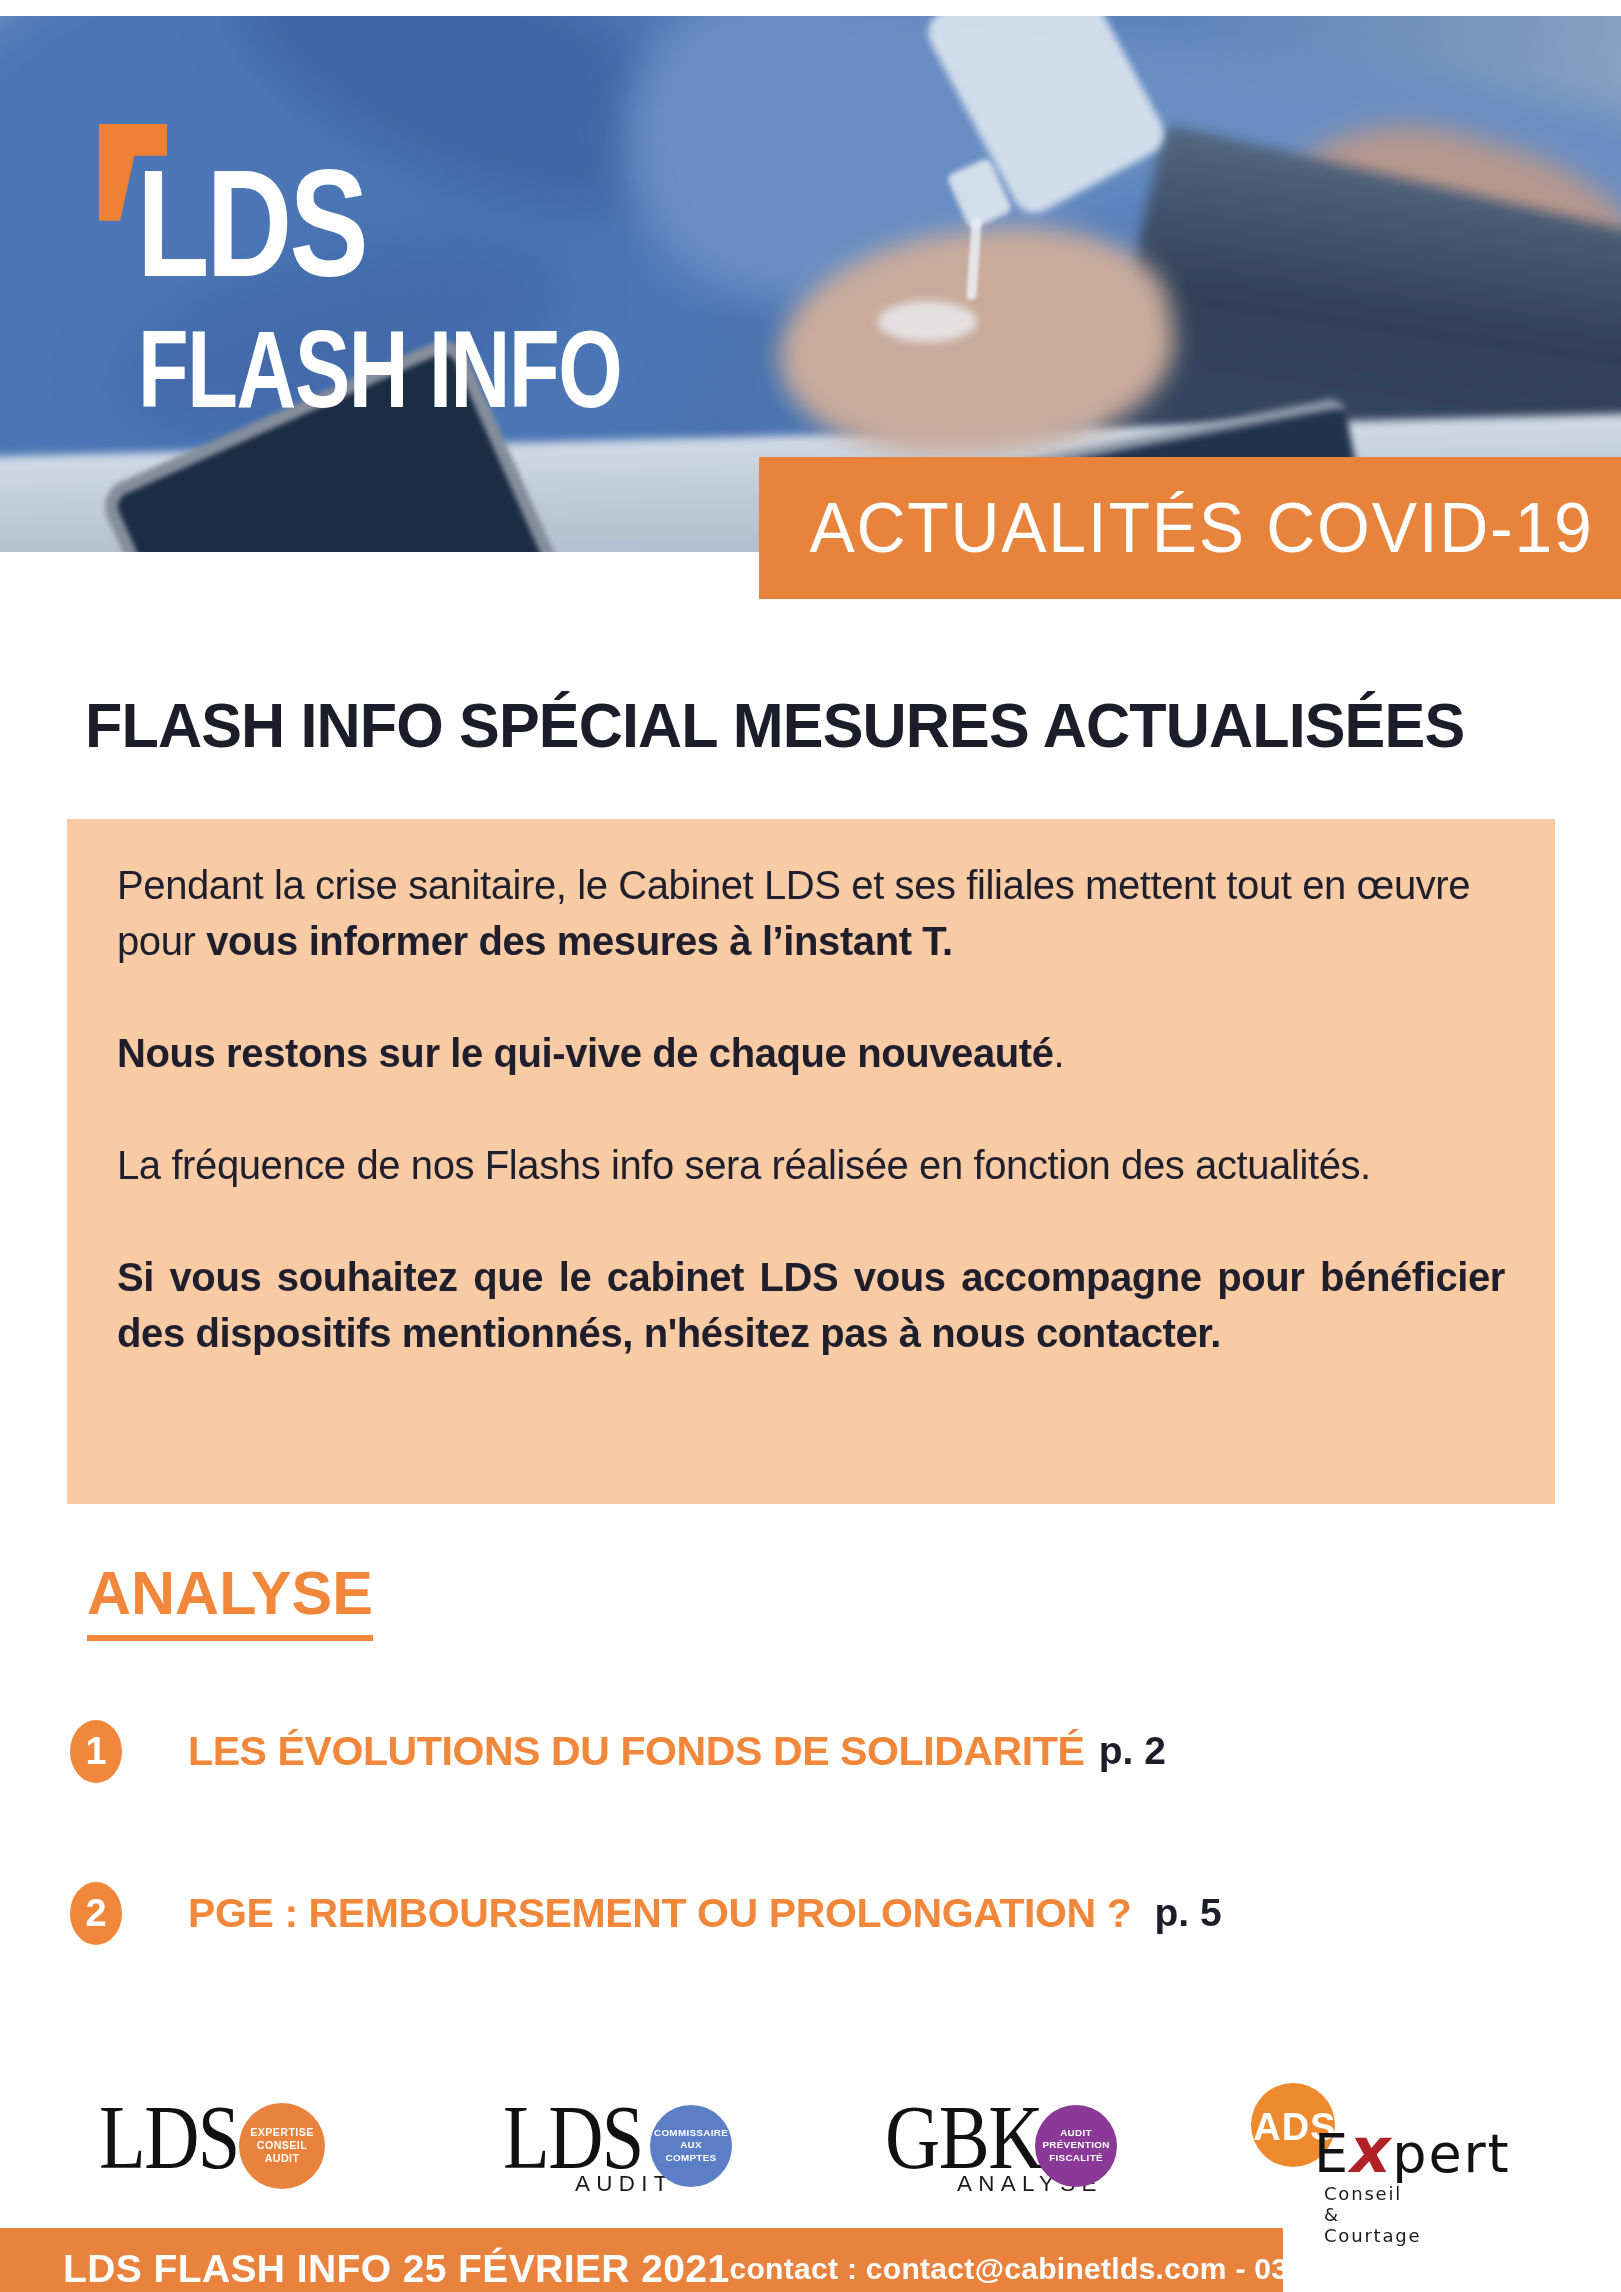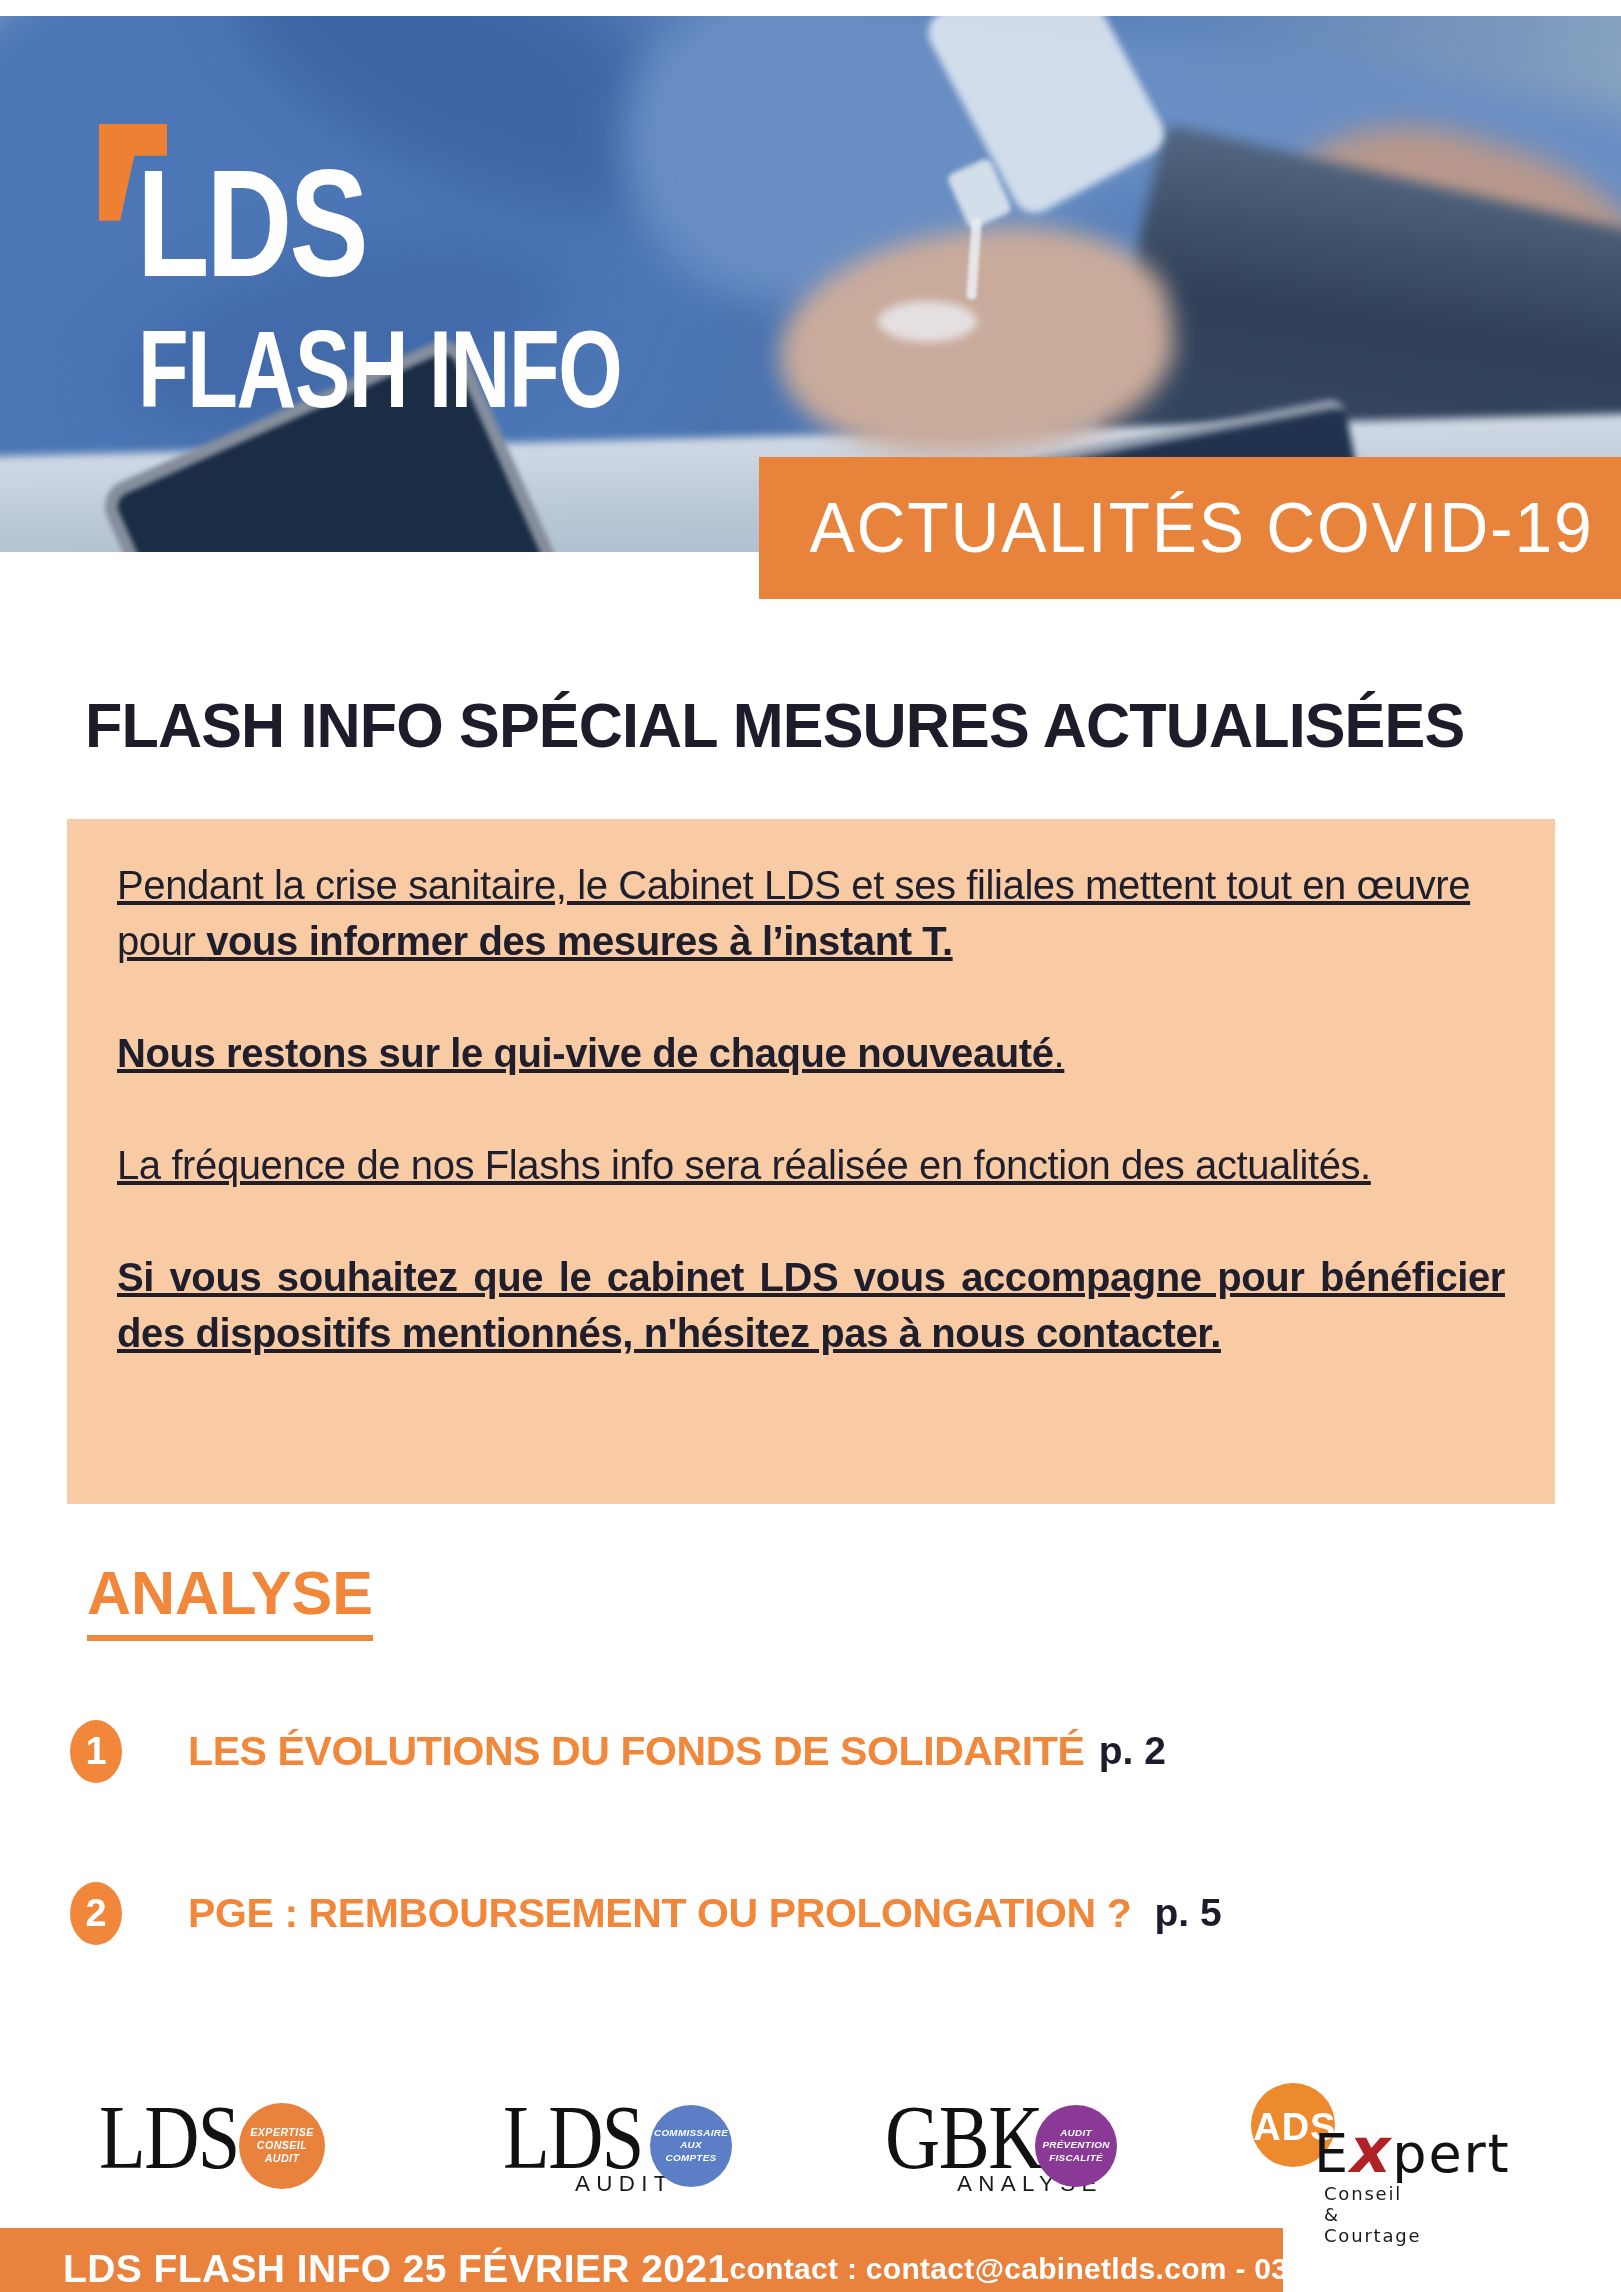--- a/index.html
+++ b/index.html
@@ -72,21 +72,21 @@
 
   
   .title { position:absolute; left:85px; top:673px; width:1469px; color:#1D1C2B;
     font-size:63px; font-weight:800; letter-spacing:-0.9px; white-space:nowrap;
     transform:scaleX(0.97); transform-origin:left top; }
 
   
   .intro { position:absolute; left:67px; top:803px; width:1488px; height:685px;
     background:#F8CBA4; padding:38px 50px 0 50px; color:#1F1E2C;
     font-size:40px; line-height:56px; letter-spacing:-0.4px; }
-  .intro p { margin-bottom:56px;text-decoration:underline; }
+  .intro p { margin-bottom:56px; }
   .intro .p4 { text-align:justify; }
   .intro strong { font-weight:700; }
 
   
   .sommaire { position:absolute; left:87px; top:1542px; color:#F0873A;
     font-size:61px; font-weight:800; letter-spacing:0;
     border-bottom:6.3px solid #F0873A; padding-bottom:7.2px; }
 
   .toc { position:absolute; left:70px; width:1478px; height:64px; display:flex; align-items:center; }
   .toc-1 { top:1703px; } .toc-2 { top:1865px; }
@@ -99,21 +99,21 @@
 
   
   .logo { position:absolute; top:2076px; height:116px; }
   .lg1 { left:99px; } .lg2 { left:503px; } .lg3 { left:885px; } .lg4 { left:1251px; top:2067px; }
   .serifname { position:absolute; left:0; top:0; font-family:"Liberation Serif", serif;
     font-size:91px; line-height:1; color:#111; letter-spacing:-1.8px;
     transform:scaleX(0.84); transform-origin:left top; }
   .subname { position:absolute; font-size:22.4px; letter-spacing:6.3px; color:#1a1a1a; font-weight:500; }
   .lg2 .subname { left:72px; top:79px; } .lg3 .subname { left:72px; top:79px; }
   .badge { position:absolute; border-radius:50%; color:#fff; display:flex; flex-direction:column;
-    align-items:center; justify-content:center; text-align:center;font-style:italic; }
+    align-items:center; justify-content:center; text-align:center; }
   .badge span { display:block; font-weight:600; }
   .lg1 .badge { left:140px; top:10.7px; width:86px; height:86px; background:#E8823C; }
   .lg1 .badge span { font-size:10.7px; line-height:13.4px; letter-spacing:0.4px; }
   .lg2 .badge { left:147px; top:12.5px; width:82px; height:82px; background:#5B7EC6; }
   .lg2 .badge span { font-size:9.9px; line-height:12.5px; letter-spacing:0.3px; }
   .lg3 .badge { left:150px; top:12.5px; width:82px; height:82px; background:#8A3A96; }
   .lg3 .badge span { font-size:9.9px; line-height:12.5px; letter-spacing:0.3px; }
   .lg4 .circle { position:absolute; left:0; top:0; width:84px; height:84px; border-radius:50%;
     background:#EE8A2E; }
   .lg4 .ads { position:absolute; left:1.8px; top:23px; width:84px; text-align:center; color:#fff;

